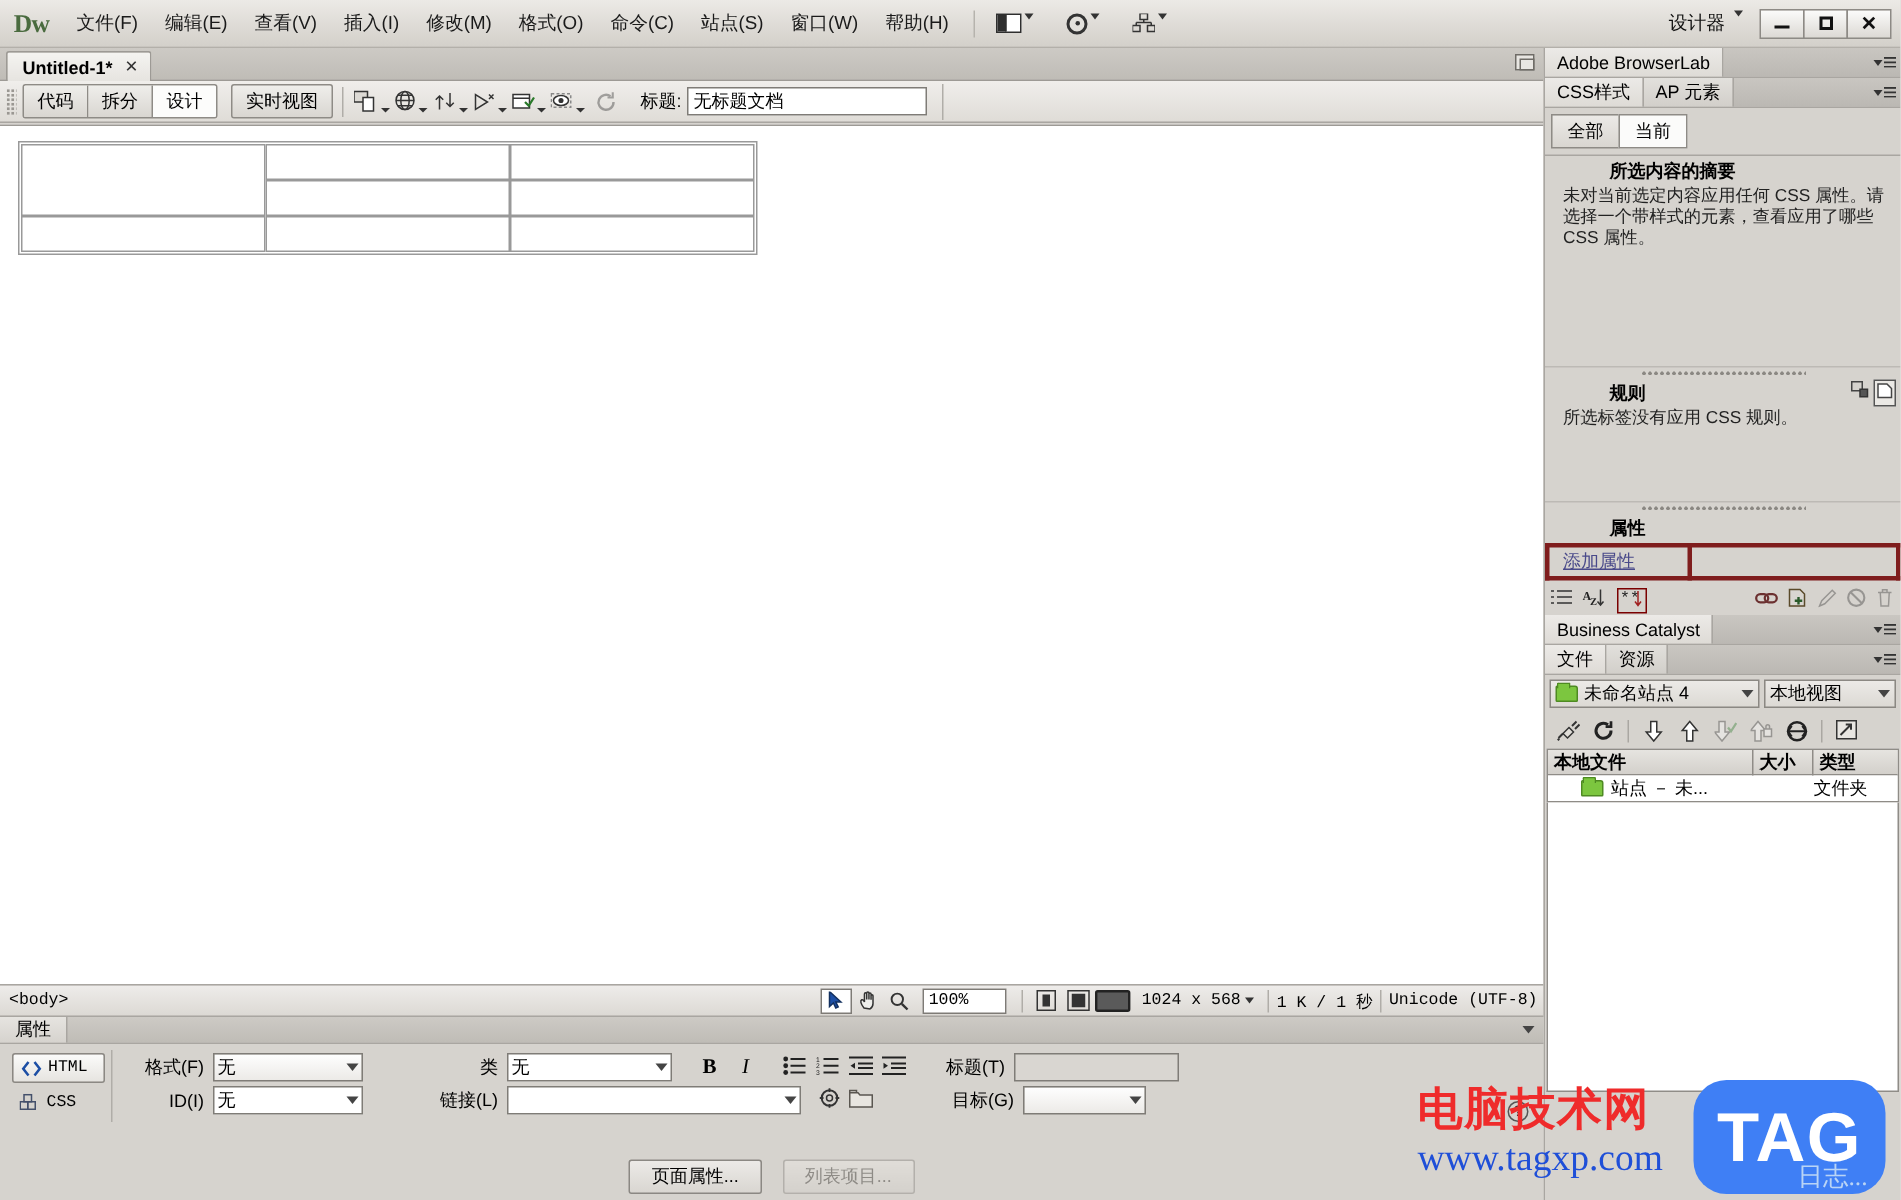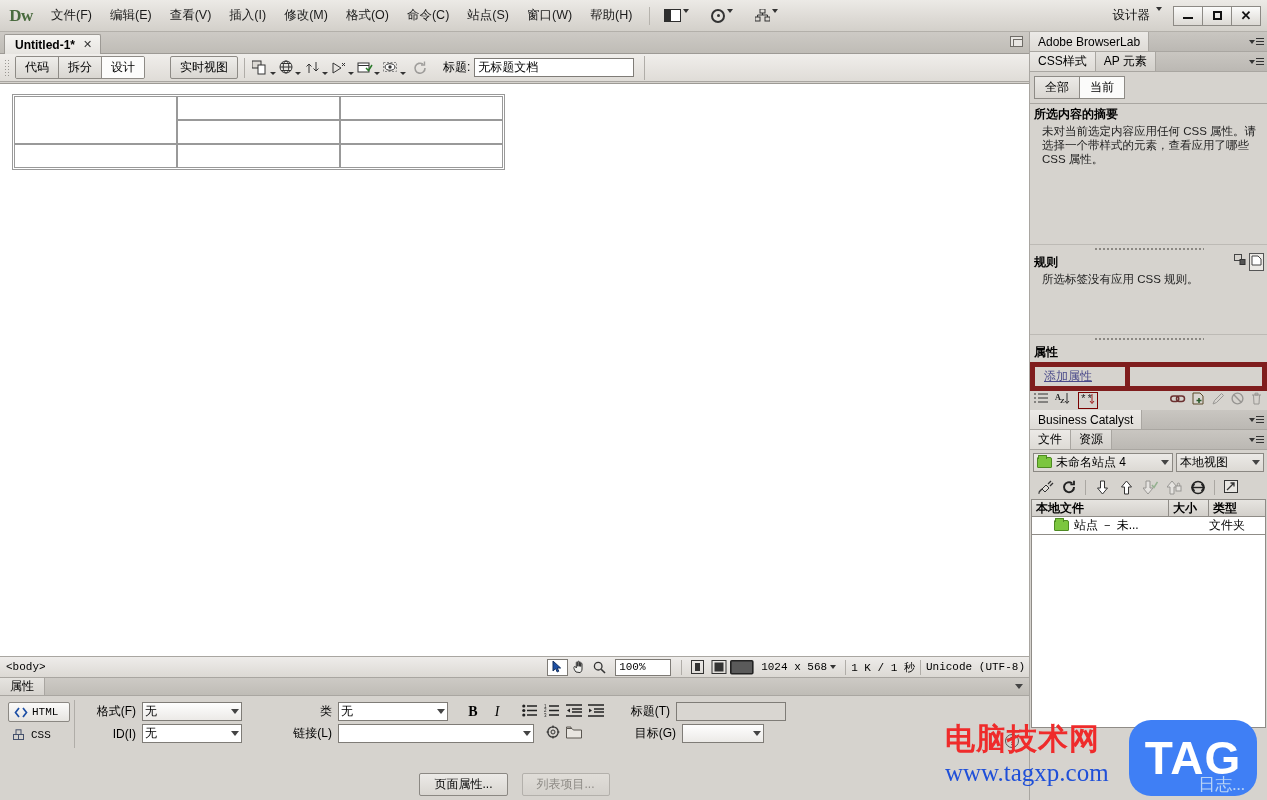--- a/index.html
+++ b/index.html
@@ -90,21 +90,21 @@
     background-image: radial-gradient(#9a9792 40%, transparent 42%);
     background-size:3px 3px; }
   .viewbtns { display:flex; border:1px solid #8e8b86; border-radius:2px; overflow:hidden; margin-right:3px;}
   .vbtn {
     padding:2px 9px; font-size:12px; background:linear-gradient(180deg,#efeeeb,#d9d6d1);
     border-right:1px solid #8e8b86; cursor:default; white-space:nowrap;
   }
   .vbtn:last-child{border-right:none;}
   .vbtn.active { background:#fcfcfb; }
   .live-btn {
-    margin-left:22px; padding:2px 9px; font-size:12px; border:1px solid #8e8b86; border-radius:2px;
+    margin-left:6px; padding:2px 9px; font-size:12px; border:1px solid #8e8b86; border-radius:2px;
     background:linear-gradient(180deg,#efeeeb,#d9d6d1); cursor:default;
   }
   .tb-sep { width:1px;height:20px;background:#b0ada8;margin:0 6px;}
   .tb-ic { width:26px;height:22px;display:flex;align-items:center;justify-content:center;gap:1px;position:relative;}
   .tb-ic .cr{width:0;height:0;border-left:3px solid transparent;border-right:3px solid transparent;border-top:3.5px solid #333;align-self:flex-end;margin-bottom:4px;}
   .title-lbl { font-size:12px; margin-left:10px; margin-right:4px;}
   .title-input {
     width:160px;height:19px;border:1px solid #7f7c77;background:#fff;font-size:12px;
     padding:0 3px; font-family:"Liberation Sans",sans-serif;
   }
@@ -160,29 +160,29 @@
   .pt-menu .cr{width:0;height:0;border-left:3px solid transparent;border-right:3px solid transparent;border-top:4px solid #333;}
   .pt-menu .lines{width:8px;height:7px;
     background: linear-gradient(#333 0 1px, transparent 1px 3px) 0 0/8px 3px repeat;}
 
   .btnrow { display:flex; padding:4px 0 4px 4px; background:#d6d3ce; }
   .segbtn {
     padding:2px 10px; font-size:12px; border:1px solid #8e8b86;
     background:linear-gradient(180deg,#eceae7,#d9d6d1); margin-right:-1px; cursor:default;
   }
   .segbtn.active { background:#fbfbfa; }
-  .sec-head { font-weight:bold; font-size:12px; padding:2px 2px 1px 4px;}
+  .sec-head { font-weight:bold; font-size:12px; padding:2px 2px 1px 4px;margin-left:39px;}
   .sec-text { font-size:11.5px; line-height:14px; padding:0 6px 0 12px; color:#222;
     font-family:"Liberation Sans", sans-serif;}
   .dotted-handle { height:7px; display:flex;align-items:center;justify-content:center;}
   .dotted-handle i { display:block;width:110px;height:3px;
     background-image: radial-gradient(#8b8883 45%, transparent 47%);
     background-size:4px 4px;}
   .prop-table { width:100%; border-collapse:collapse; font-size:12px;}
-  .prop-table td { border:5px solid #7f1d1d; height:17px; background:#d6d3ce;}
+  .prop-table td { border:3px solid #7f1d1d; height:17px; background:#d6d3ce;}
   .prop-link { color:#4a4a8a; text-decoration:underline; padding-left:8px; font-size:12px;}
   .icbar { display:flex; align-items:center; height:20px; padding:0 4px; gap:6px;}
   .icbar .spacer{flex:1;}
 
   
   .files-toolbar { display:flex; align-items:center; gap:3px; padding:3px 3px; }
   .site-sel {
     flex:1; height:19px; border:1px solid #8b8883; background:linear-gradient(180deg,#eceae7,#dcd9d4);
     display:flex; align-items:center; padding:0 3px; font-size:12px; gap:4px; position:relative;
   }

